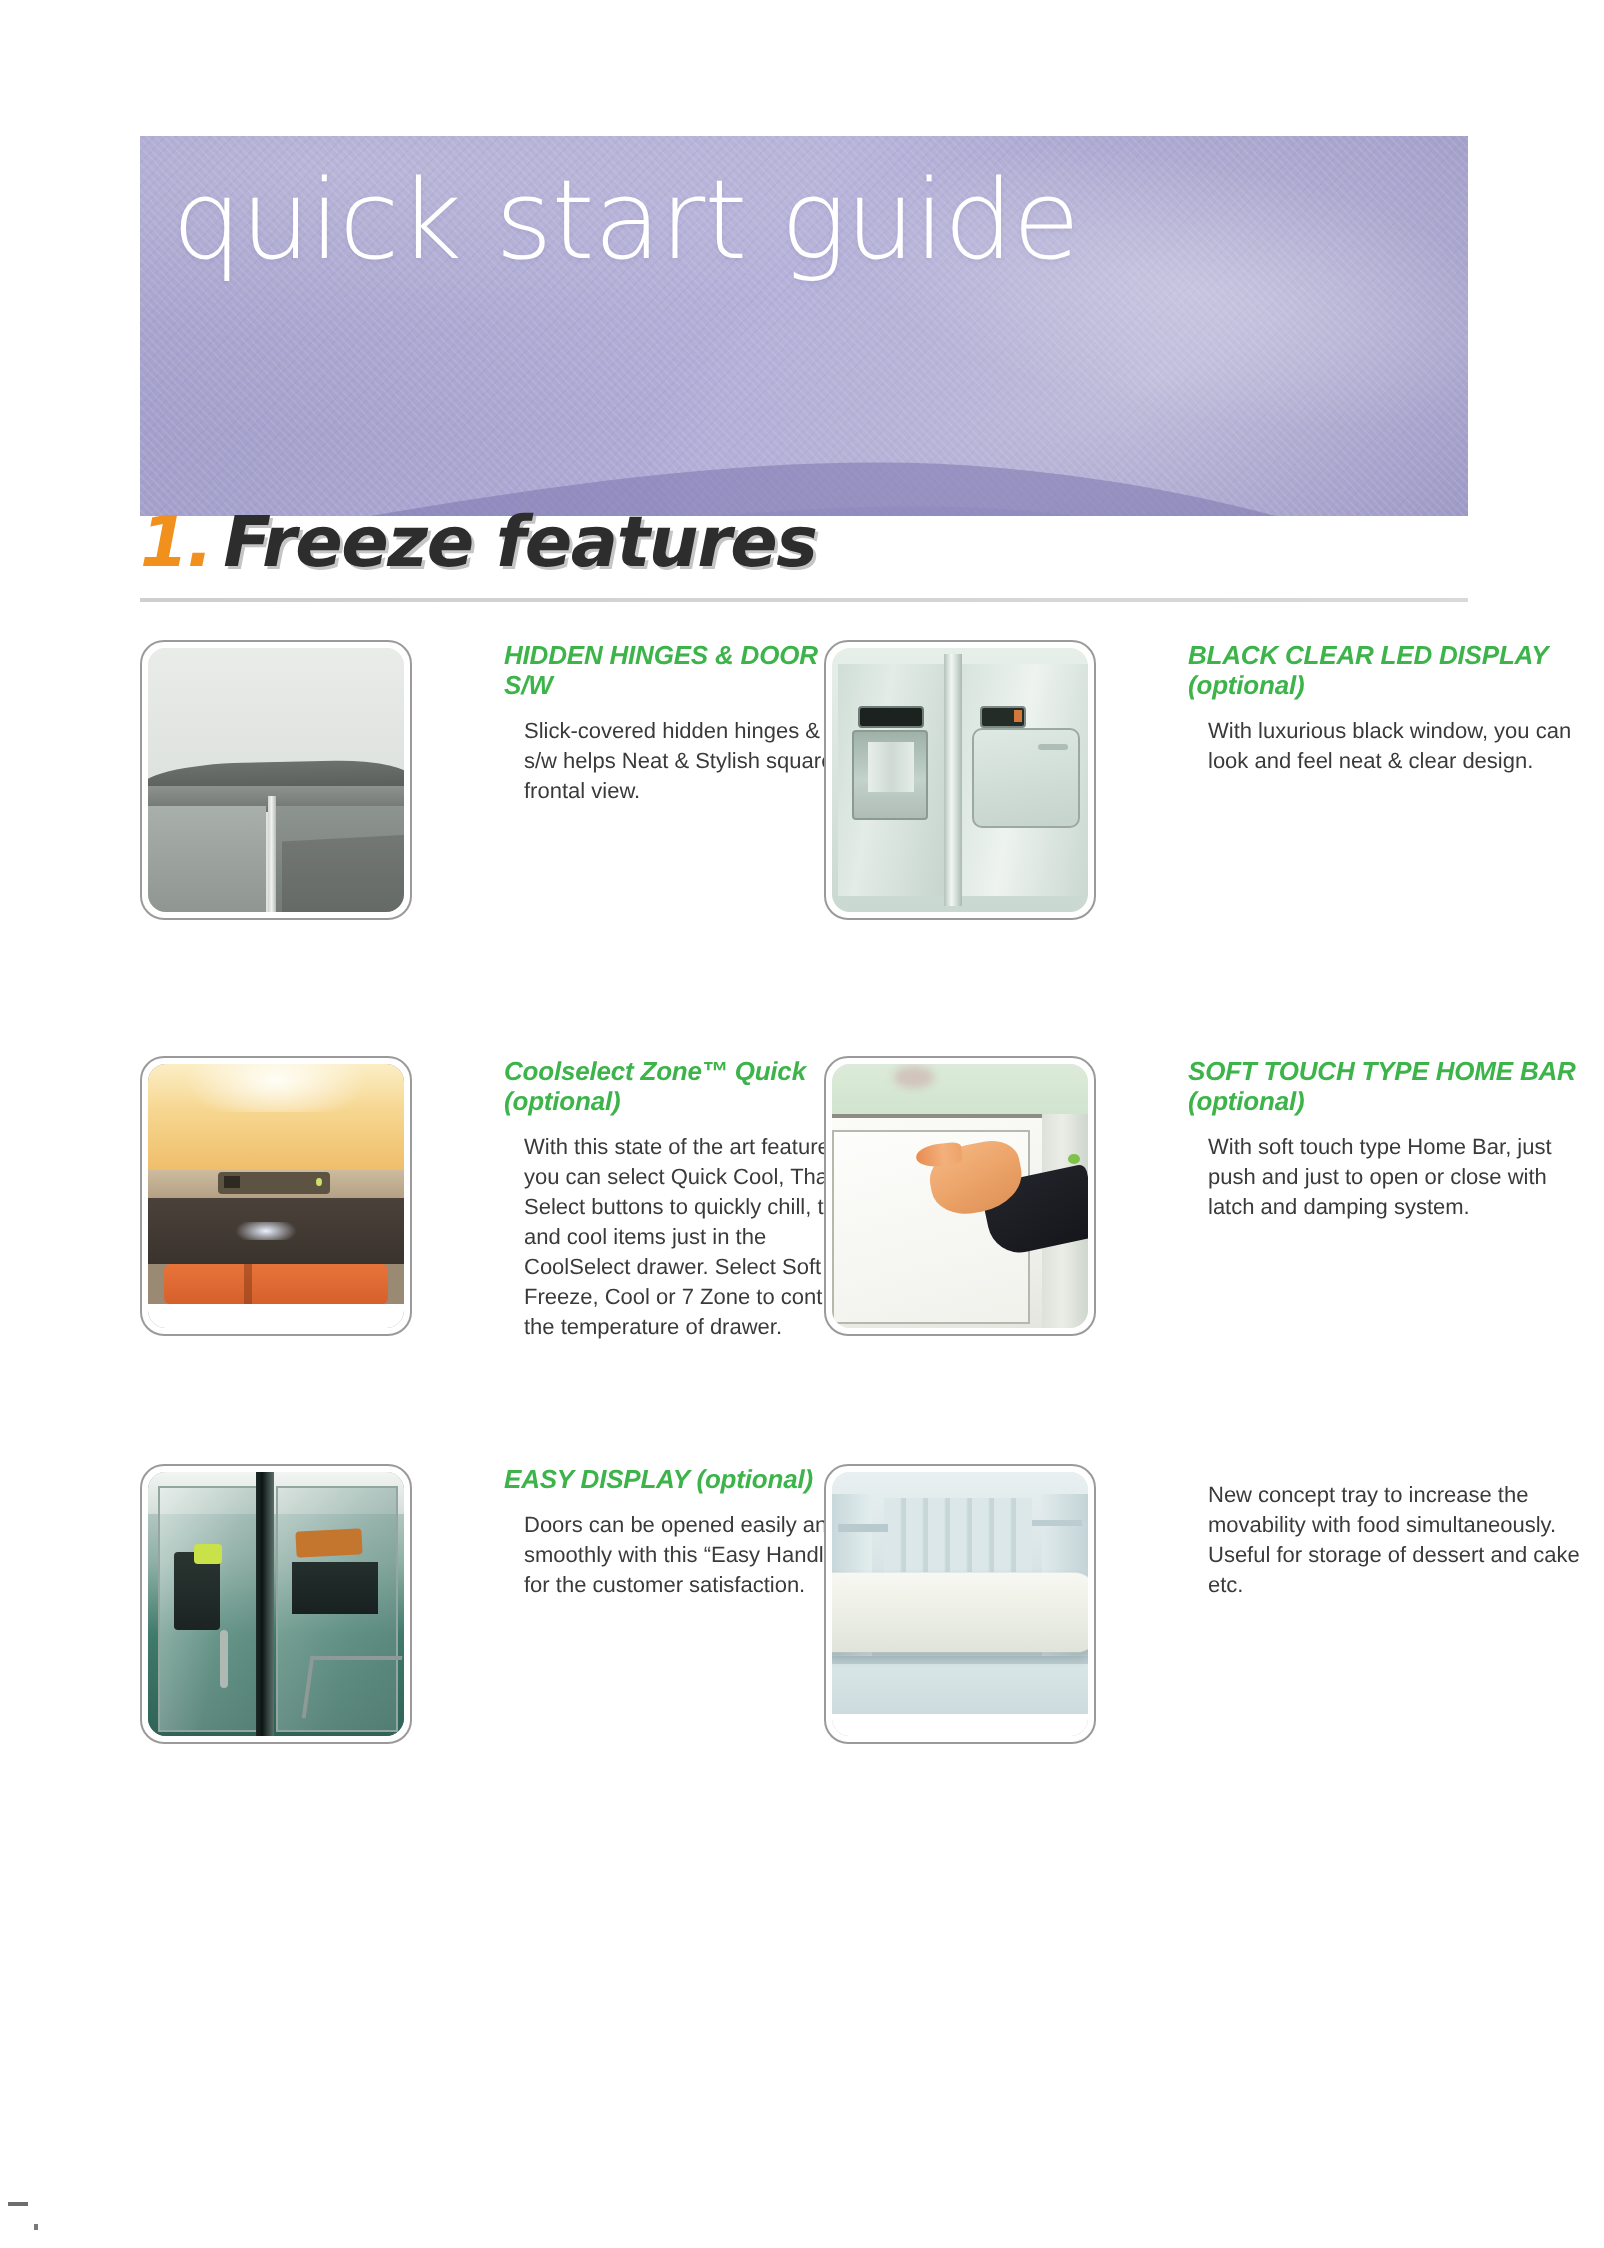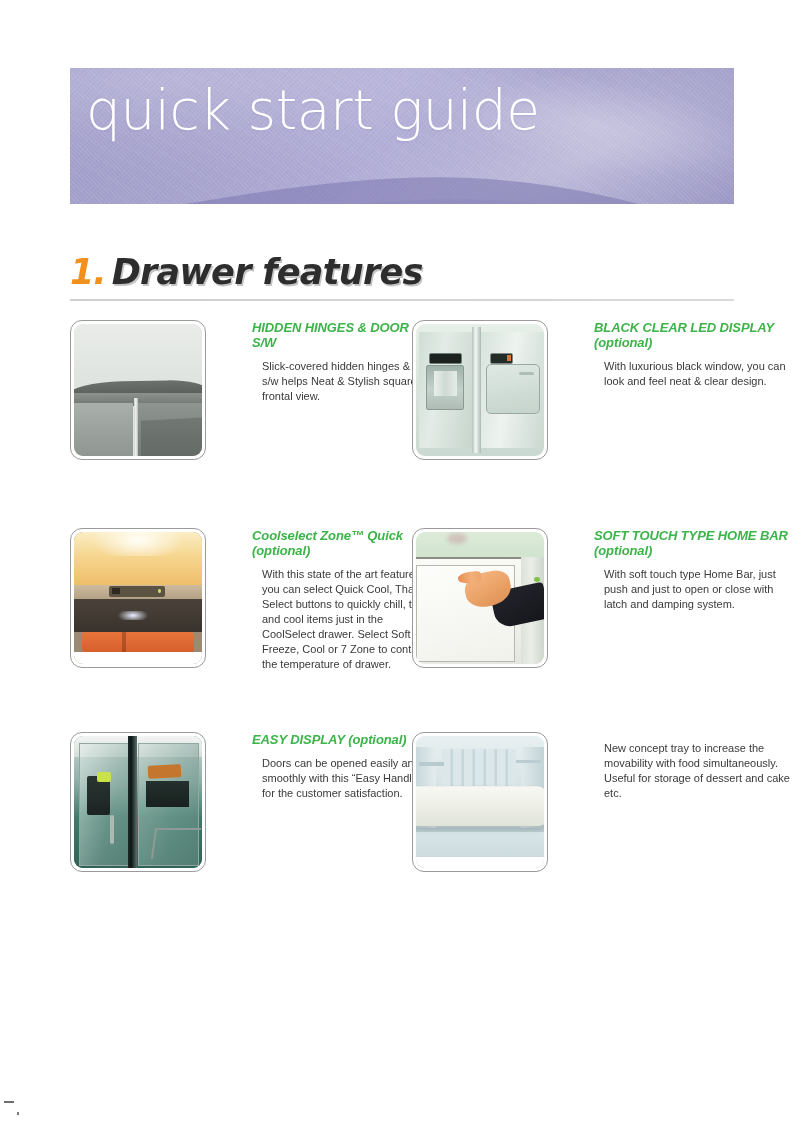--- a/index.html
+++ b/index.html
@@ -36,21 +36,21 @@
     position: absolute;
     left: 17px; top: 1112px;
     width: 2px; height: 3px;
     background: #7a7a7a;
   }
 
   
   .banner {
     position: absolute;
     left: 70px; top: 68px;
-    width: 664px; height: 136px;
+    width: 664px; height: 190px;
     overflow: hidden;
     background: #a9a5d0;
     text-decoration: underline;
   }
   .banner-bg {
     position: absolute;
     inset: 0;
     background:
       radial-gradient(150% 115% at 14% 8%, rgba(255,255,255,0.22) 0%, rgba(255,255,255,0.05) 38%, rgba(255,255,255,0) 62%),
       linear-gradient(112deg, #a29ecb 0%, #a7a3ce 22%, #b0acd6 47%, #a5a1cc 72%, #9d99c6 100%);
@@ -349,21 +349,21 @@
     <div class="banner-wave">
       <svg viewBox="0 0 664 150" preserveAspectRatio="none" aria-hidden="true">
         <path d="M0,96 C150,70 300,40 430,52 C540,62 600,86 664,104 L664,150 L0,150 Z" fill="rgba(124,118,175,0.55)"></path>
         <path d="M0,116 C160,92 320,62 450,74 C556,84 614,104 664,120 L664,150 L0,150 Z" fill="rgba(140,134,190,0.40)"></path>
       </svg>
     </div>
     <div class="banner-title">quick start guide</div>
   </div>
 
   <div class="section-head">
-    <span class="section-num">1.</span><span class="section-title">Drawer features</span>
+    <span class="section-num">1.</span><span class="section-title">Freeze features</span>
   </div>
   <div class="section-rule"></div>
 
   <div class="features">
 
     <div class="feature" style="left:70px; top:320px;">
       <div class="thumb-frame">
         <div class="thumb-inner">
           <div class="art-hinges">
             <div class="sky"></div>

